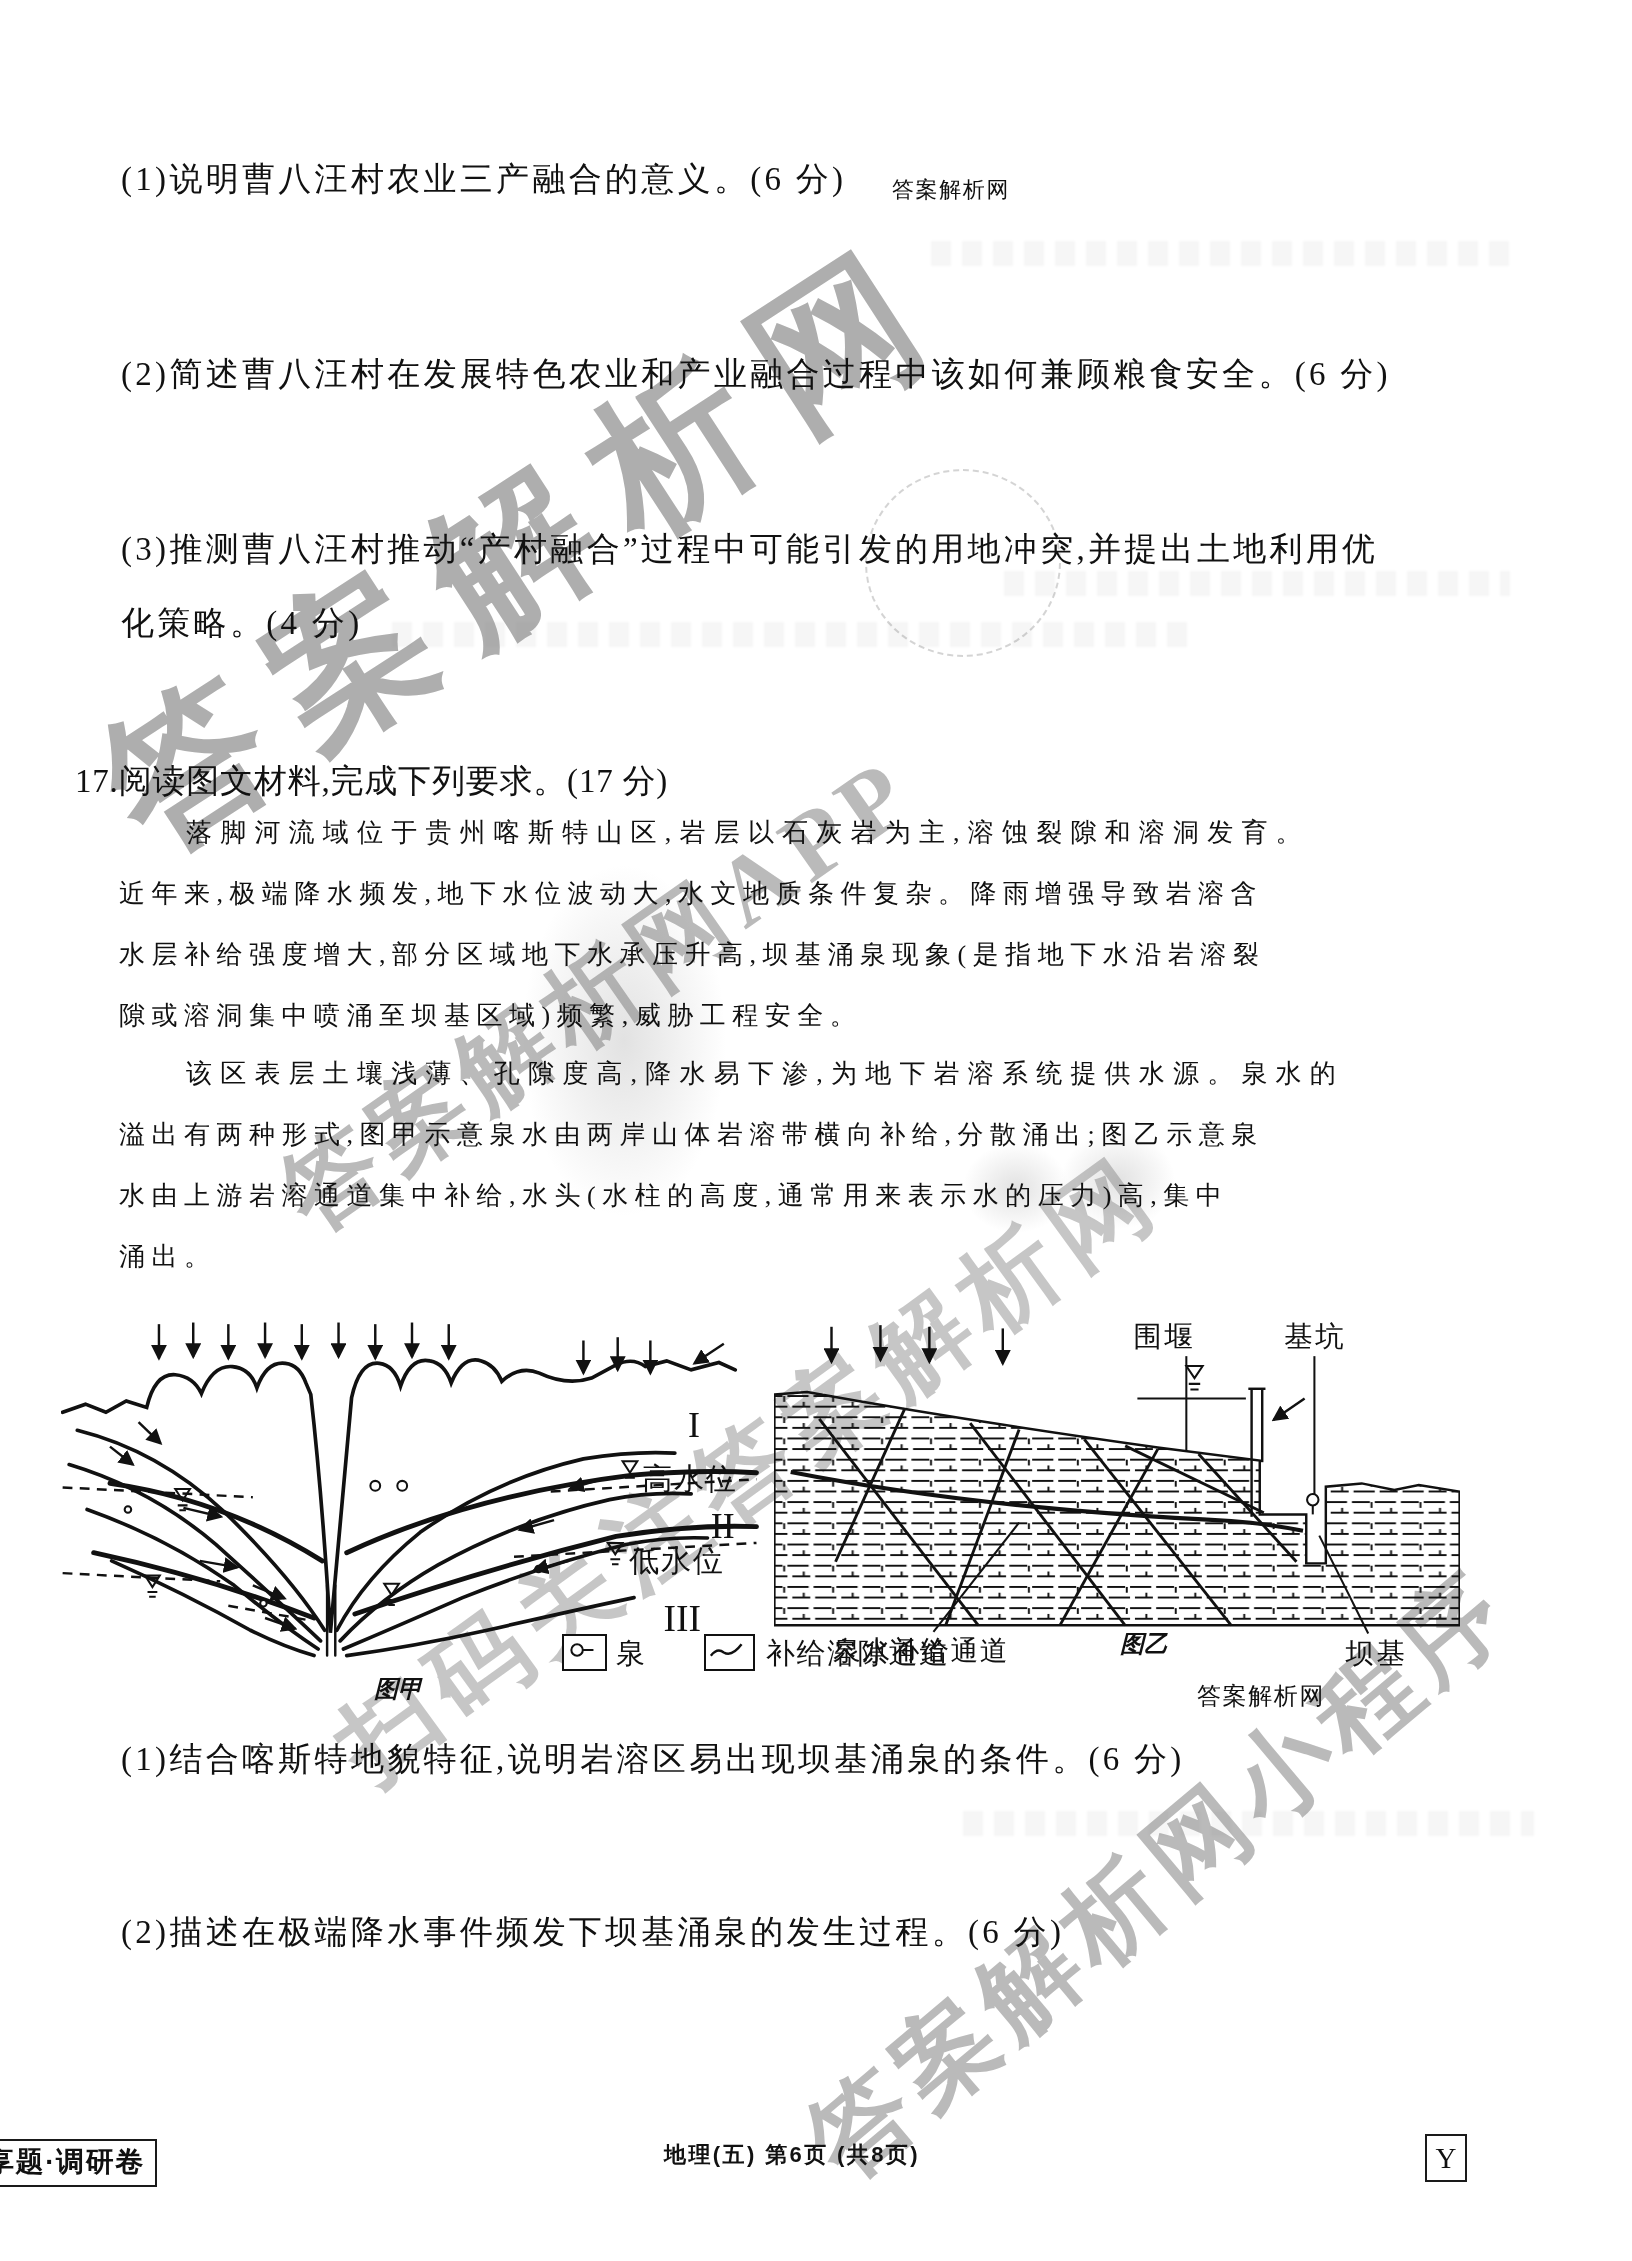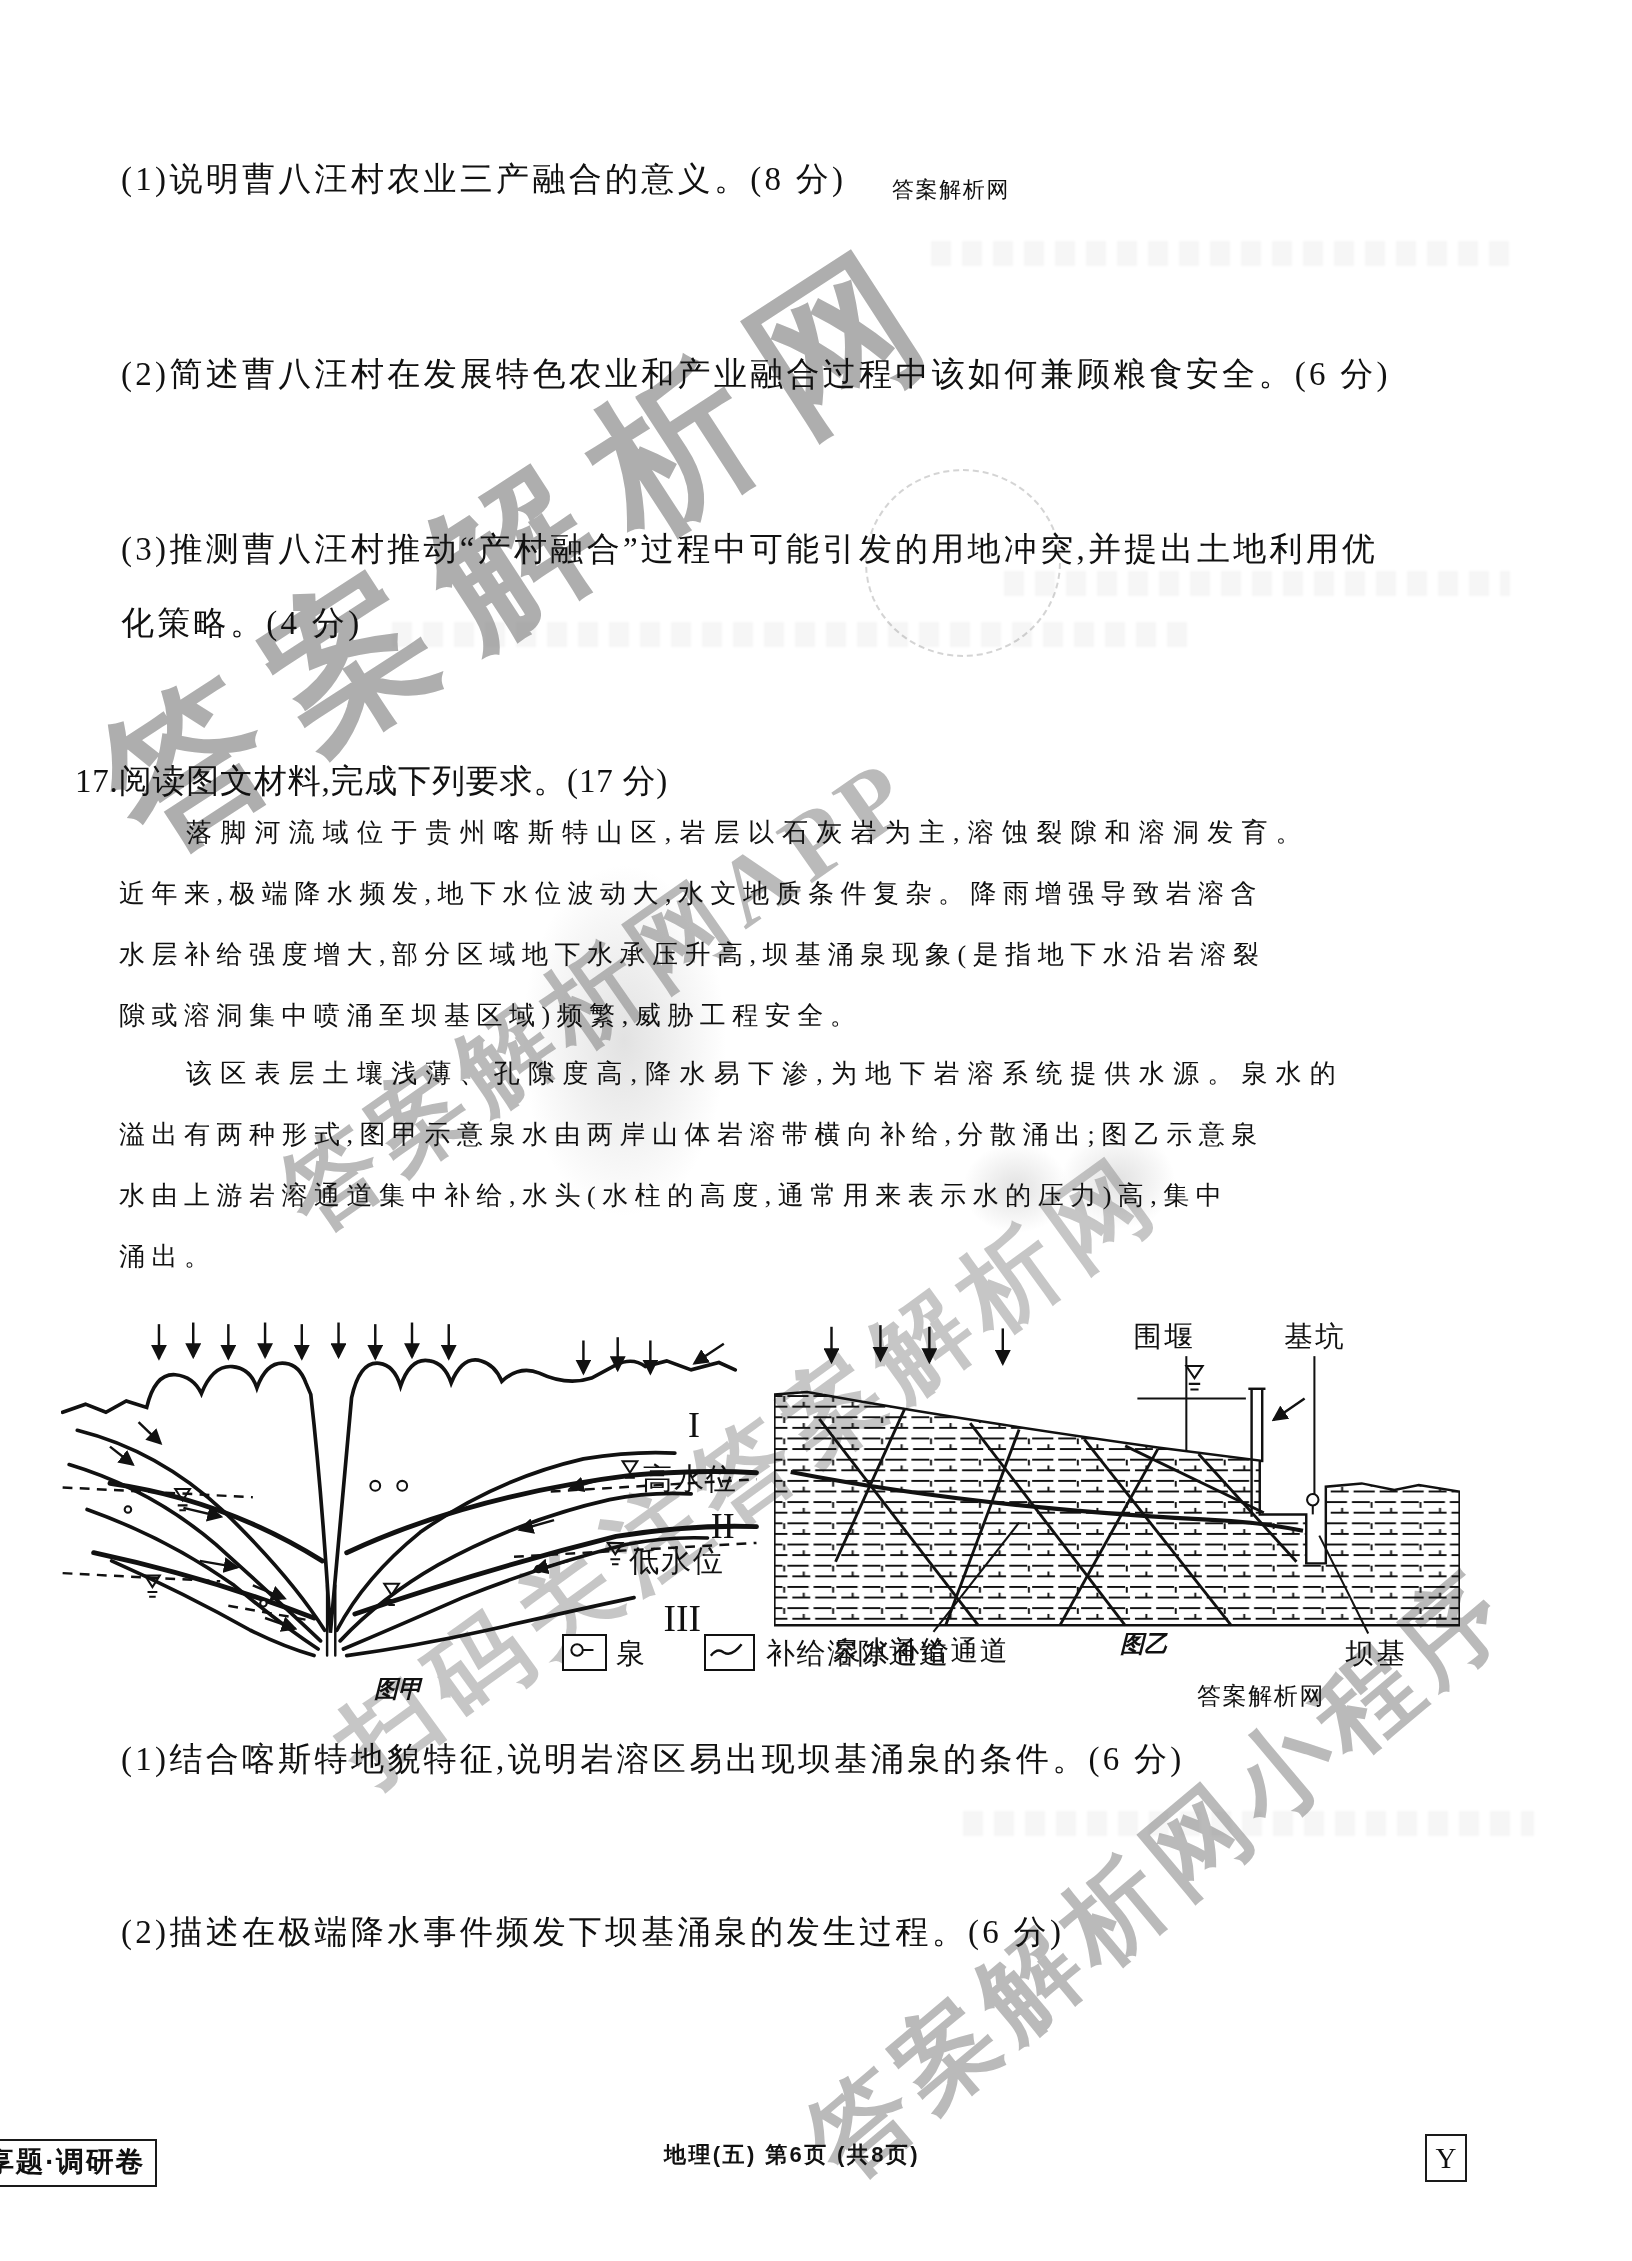--- a/index.html
+++ b/index.html
@@ -48,21 +48,21 @@
 
 <div class="stamp" style="left:865px;top:469px;width:192px;height:184px;"></div>
 <div class="blob" style="left:522px;top:865px;width:204px;height:351px;"></div>
 <div class="blob" style="left:963px;top:1143px;width:106px;height:90px;"></div>
 <div class="blob" style="left:1061px;top:1131px;width:114px;height:98px;"></div>
 <div class="bleed" style="left:931px;top:241px;width:588px;"></div>
 <div class="bleed" style="left:1004px;top:571px;width:506px;"></div>
 <div class="bleed" style="left:392px;top:622px;width:800px;"></div>
 <div class="bleed" style="left:963px;top:1811px;width:571px;"></div>
 
-<div class="t" style="left:121px;top:157px;">(1)说明曹八汪村农业三产融合的意义。(8 分)</div>
+<div class="t" style="left:121px;top:157px;">(1)说明曹八汪村农业三产融合的意义。(6 分)</div>
 <div class="small-suffix" style="left:892px;top:175px;">答案解析网</div>
 <div class="t" style="left:121px;top:344px;margin-top:8px;">(2)简述曹八汪村在发展特色农业和产业融合过程中该如何兼顾粮食安全。(6 分)</div>
 <div class="t" style="left:121px;top:527px;">(3)推测曹八汪村推动“产村融合”过程中可能引发的用地冲突,并提出土地利用优</div>
 <div class="t" style="left:121px;top:601px;">化策略。(4 分)</div>
 
 <div class="th" style="left:75px;top:759px;">17.阅读图文材料,完成下列要求。(17 分)</div>
 <div class="tp" style="left:186px;top:815px;letter-spacing:8.2px;">落脚河流域位于贵州喀斯特山区,岩层以石灰岩为主,溶蚀裂隙和溶洞发育。</div>
 <div class="tp" style="left:119px;top:876px;">近年来,极端降水频发,地下水位波动大,水文地质条件复杂。降雨增强导致岩溶含</div>
 <div class="tp" style="left:119px;top:937px;">水层补给强度增大,部分区域地下水承压升高,坝基涌泉现象(是指地下水沿岩溶裂</div>
 <div class="tp" style="left:119px;top:998px;">隙或溶洞集中喷涌至坝基区域)频繁,威胁工程安全。</div>

